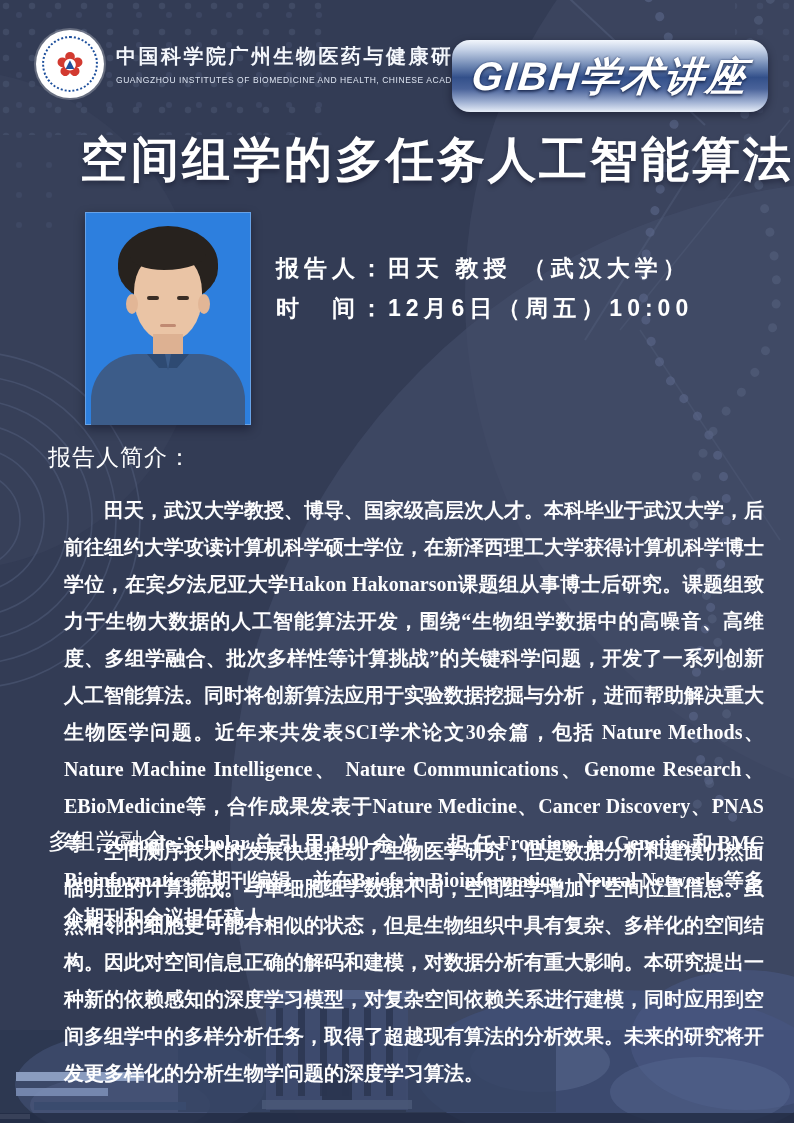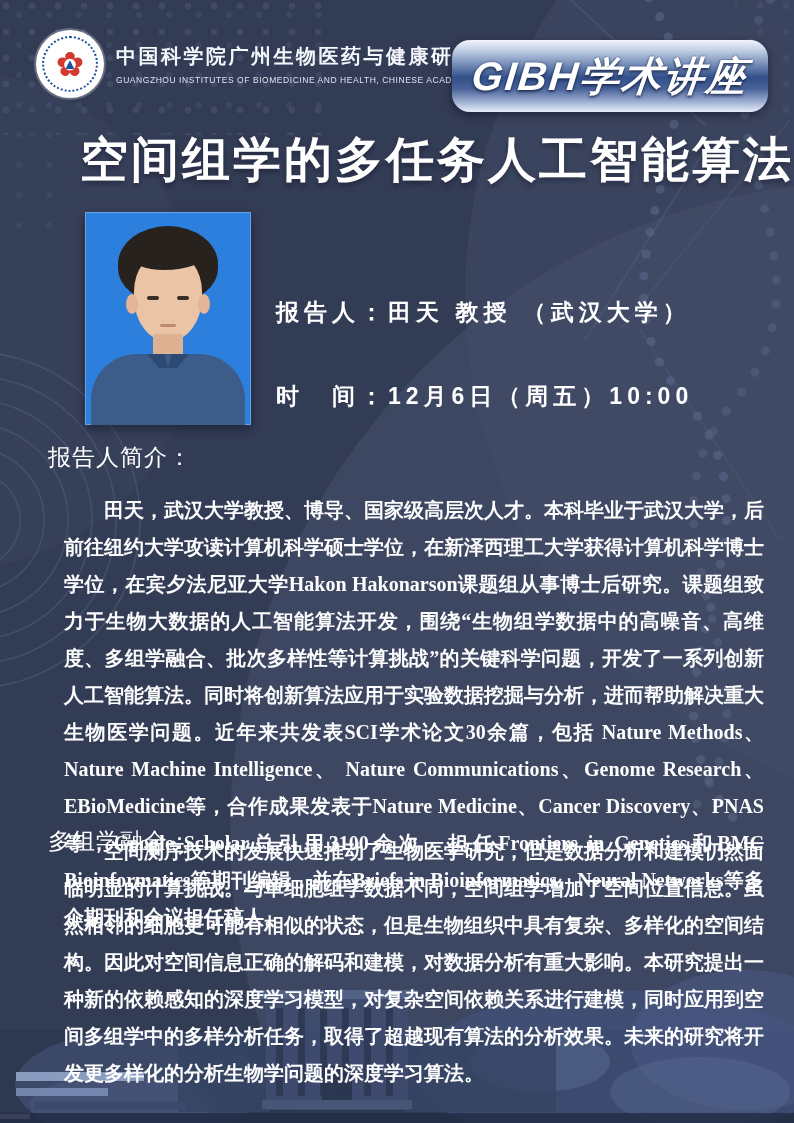--- a/index.html
+++ b/index.html
@@ -42,21 +42,21 @@
   .photo .ear-r{position:absolute;left:113px;top:82px;width:12px;height:20px;background:#e2b696;border-radius:50%;}
   .photo .eye-l{position:absolute;left:62px;top:84px;width:12px;height:4px;background:#3a2d25;border-radius:2px;}
   .photo .eye-r{position:absolute;left:92px;top:84px;width:12px;height:4px;background:#3a2d25;border-radius:2px;}
   .photo .mouth{position:absolute;left:75px;top:112px;width:16px;height:3px;background:#c08a72;border-radius:2px;}
   .photo .neck{position:absolute;left:68px;top:122px;width:30px;height:28px;background:#ddb192;}
   .photo .shirt{position:absolute;left:6px;top:142px;width:154px;height:75px;background:#3c5c89;border-radius:46px 46px 0 0;}
   .photo .collar{position:absolute;left:62px;top:142px;width:42px;height:16px;background:#2e4a72;
          clip-path:polygon(0 0,18px 0,21px 16px,24px 0,42px 0,30px 14px,12px 14px);}
 
   .info{position:absolute;left:276px;top:248px;z-index:2;}
-  .info-line{height:40px;line-height:40px;font-size:23px;font-weight:bold;letter-spacing:5px;color:#fff;white-space:nowrap;margin-top:44px;}
+  .info-line{height:40px;line-height:40px;font-size:23px;font-weight:bold;letter-spacing:5px;color:#fff;white-space:nowrap;}
 
   
   .section-heading{position:absolute;left:48px;z-index:2;font-size:23px;font-weight:normal;letter-spacing:1px;color:#fff;}
   .bio-heading{top:442px;}
   .abstract-heading{top:826px;}
   .section-text{position:absolute;left:48px;width:700px;z-index:2;margin:16px;
          font-family:"Liberation Serif",serif;font-size:20px;font-weight:bold;line-height:37px;
          text-align:justify;text-indent:2em;color:#fdfdfe;}
   .bio-text{top:476px;}
   .abstract-text{top:817px;}

